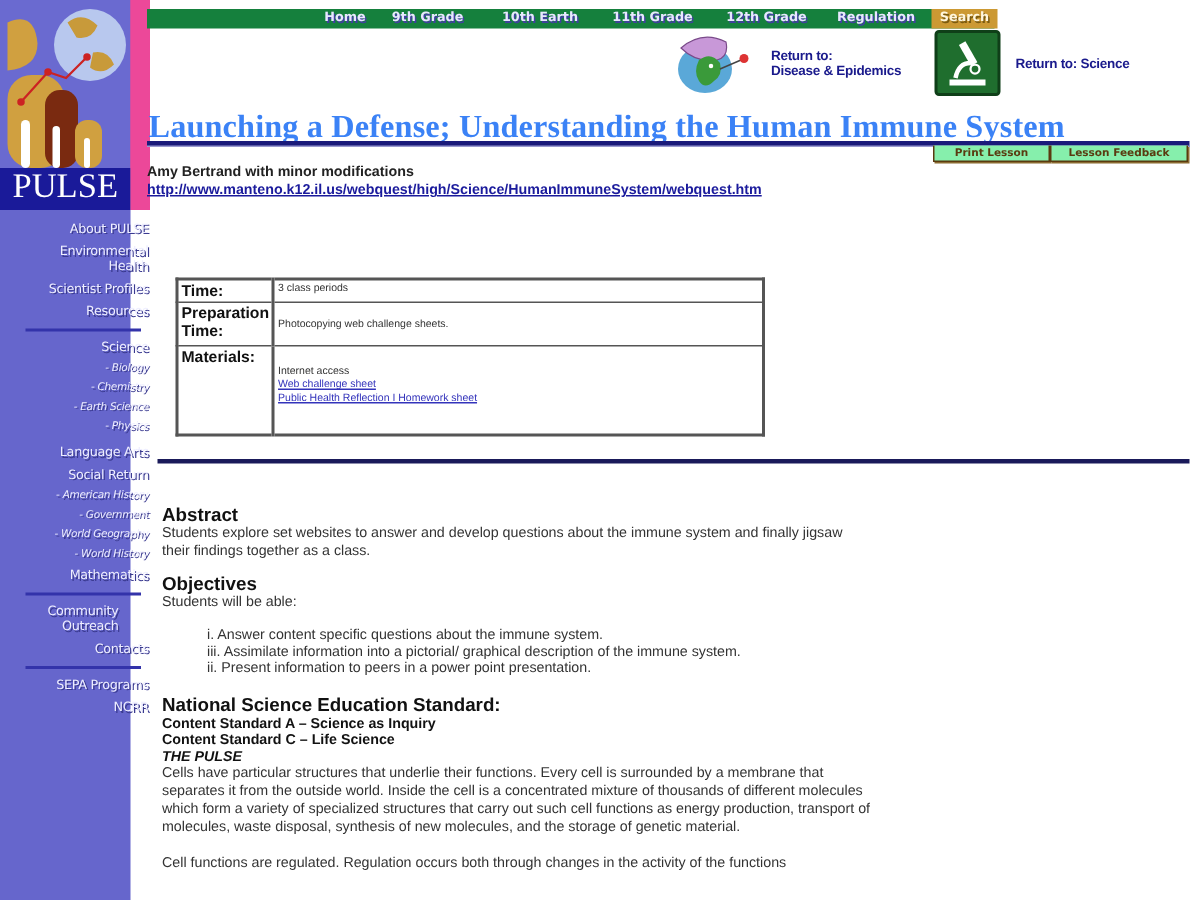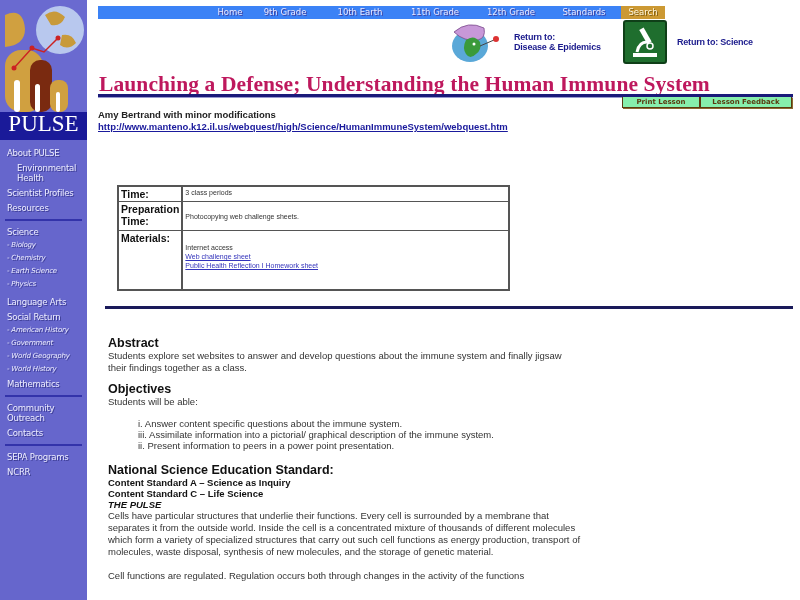--- a/index.html
+++ b/index.html
@@ -8,42 +8,43 @@
     background: #ffffff;
     font-family: "Liberation Sans", sans-serif;
     color: #222;
   }
   
   .sidebar {
     position: absolute; left: 0; top: 0; width: 87px; height: 600px;
     background: #6666cc;
   }
   .logo {
-    position: absolute; left: 0; top: 0; width: 87px; height: 140px;
-    background: #a21caf;
+    position: absolute; left: 0; top: 0; width: 100px; height: 140px;
+    background: #ec4899;
   }
   .logo svg { display: block; }
-  .nav-list { position: absolute; left: 0; top: 146px; width: 87px; }
+  .nav-list { position: absolute; left: 12px; top: 146px; width: 87px; text-align: right; }
   .nav-item {
     display: block; color: #eeeeff; font-family: "DejaVu Sans", sans-serif;
     font-size: 8.5px; line-height: 10px; padding: 2px 0 3px 7px;
     text-shadow: 1px 1px 0 #3a3a90; cursor: pointer; letter-spacing: -0.2px;
   }
   .nav-sub {
     display: block; color: #eeeeff; font-family: "DejaVu Sans", sans-serif;
     font-size: 7px; line-height: 9px; padding: 1px 0 3px 7px;
     text-shadow: 1px 1px 0 #3a3a90; cursor: pointer; font-style: italic;
     letter-spacing: -0.2px;
   }
   .nav-sep { height: 2px; background: #3333aa; margin: 3px 5px 4px 5px; }
 
   
   .topnav {
     position: absolute; left: 98px; top: 6px; width: 565px; height: 13px;
-    background: #3b82f6;
+    background: #15803d;
+    font-weight: bold;
   }
   .topnav .tab {
     position: absolute; top: 0; height: 13px; line-height: 13px;
     color: #e8e8ff; font-family: "DejaVu Sans", sans-serif; font-size: 8.5px;
     text-shadow: 1px 1px 0 #4040a0; cursor: pointer; text-align: center;
   }
   .topnav .tab.search {
     background: #cc9933; color: #fff6dd; text-shadow: 1px 1px 0 #7a5a10;
   }
 
@@ -62,21 +63,21 @@
   }
   .micro-icon {
     position: absolute; left: 0; top: 0; width: 44px; height: 44px;
     background: #1f6e2e; border: 2px solid #0f3f18; border-radius: 3px; box-sizing: border-box;
   }
 
   
   .page-title {
     position: absolute; left: 99px; top: 72px; width: 700px;
     font-family: "Liberation Serif", serif; font-weight: bold; font-size: 21.5px;
-    color: #be185d; letter-spacing: 0.1px; white-space: nowrap;
+    color: #3b82f6; letter-spacing: 0.1px; white-space: nowrap;
   }
   .title-rule {
     position: absolute; left: 98px; top: 94px; width: 695px; height: 3px;
     background: #1a1a7a; border-bottom: 1px solid #9a9ad0;
   }
   .action-btns { position: absolute; left: 622px; top: 97px; height: 11px; display: flex; }
   .action-btn {
     background: #86efac; border: 1px solid #5a3a10; border-top: none;
     font-family: "DejaVu Sans", sans-serif; font-size: 7px; font-weight: bold;
     color: #5a3a10; height: 10px; line-height: 10px; text-align: center;
@@ -168,21 +169,21 @@
     <span class="nav-item">NCRR</span>
   </div>
 </div>
 
 <div class="topnav">
   <span class="tab" style="left:112px;width:40px;">Home</span>
   <span class="tab" style="left:162px;width:50px;">9th Grade</span>
   <span class="tab" style="left:232px;width:60px;">10th Earth</span>
   <span class="tab" style="left:307px;width:60px;">11th Grade</span>
   <span class="tab" style="left:383px;width:60px;">12th Grade</span>
-  <span class="tab" style="left:458px;width:56px;">Standards</span>
+  <span class="tab" style="left:458px;width:56px;">Regulation</span>
   <span class="tab search" style="left:523px;width:44px;">Search</span>
 </div>
 
 <div class="return-disease">
   <svg width="64" height="42" viewBox="0 0 64 42" style="position:absolute;left:0;top:0;">
     <ellipse cx="22" cy="24" rx="18" ry="16" fill="#5aa8d8"></ellipse>
     <path d="M6 10 q14 -12 30 -4 q2 10 -6 12 q-14 2 -24 -8 z" fill="#c898d8" stroke="#7a4a8a" stroke-width="0.8"></path>
     <path d="M18 18 q8 -6 14 2 q2 8 -4 12 q-6 6 -10 0 q-4 -6 0 -14 z" fill="#3a9a3a"></path>
     <circle cx="26" cy="22" r="1.5" fill="#fff"></circle>
     <line x1="32" y1="24" x2="46" y2="18" stroke="#444" stroke-width="1"></line>

